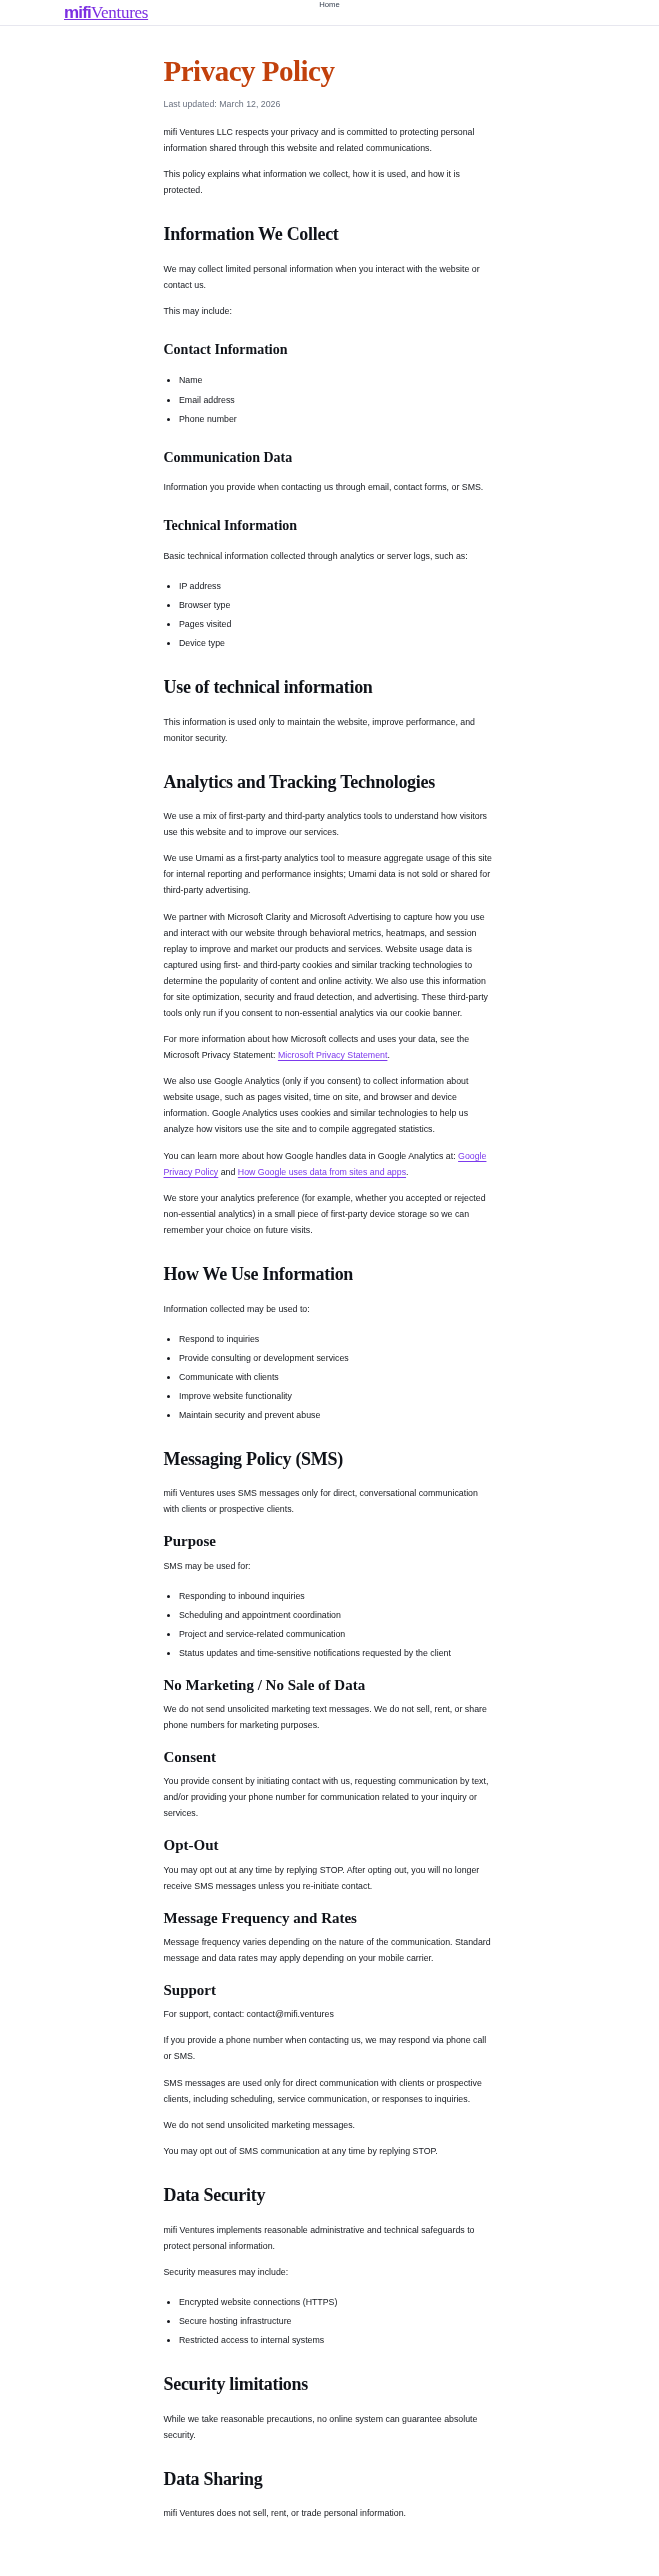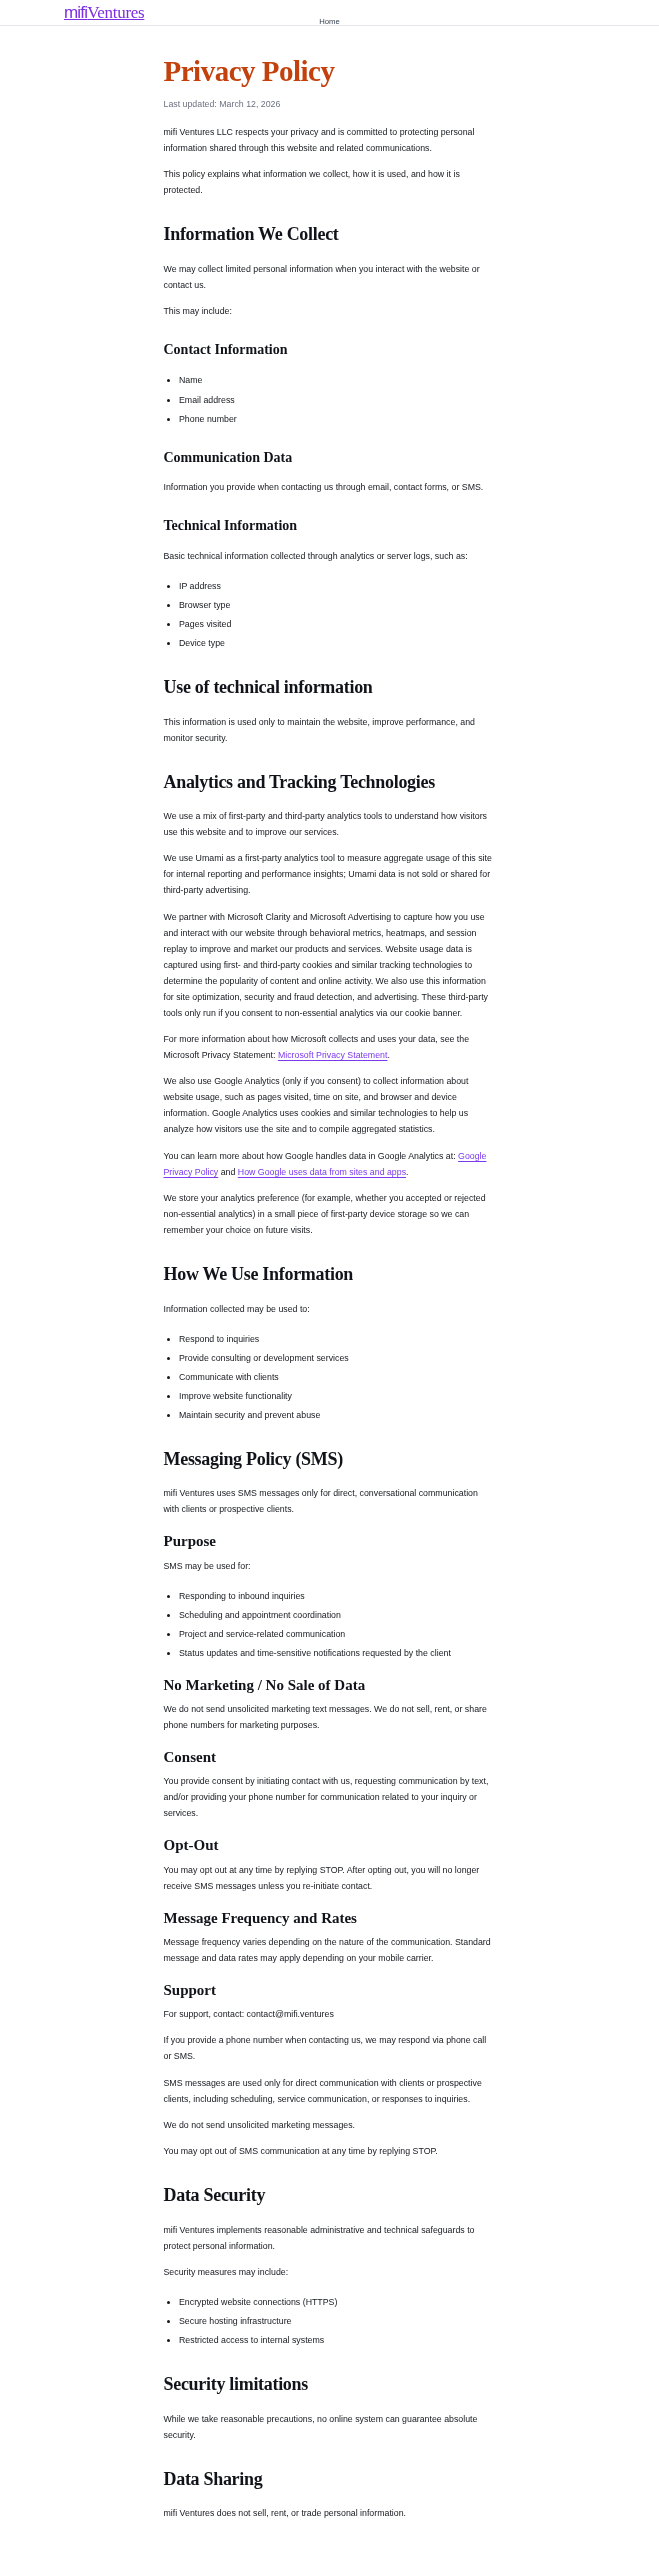--- a/index.html
+++ b/index.html
@@ -31,36 +31,36 @@
     position:absolute;
     left:64px;
     top:3.1px;
     font-size:17px;
     color:var(--accent);
     line-height:19.6px;
     white-space:nowrap;
   }
   .logo .logo-mifi{
     font-family:"Liberation Sans", sans-serif;
-    font-weight:400;
+    font-weight:700;
     letter-spacing:-0.8px;
   }
   .logo .logo-ventures{
     font-family:"Liberation Serif", serif;
     font-weight:400;
     letter-spacing:-0.3px;
   }
   .main-nav{
     position:absolute;
     left:50%;
     top:0;
     transform:translateX(-50%);
     height:26px;
     display:flex;
-    align-items:flex-end;
+    align-items:flex-start;
   }
   .nav-link{
     font-size:7.7px;
     color:#374151;
     text-decoration:none;
   }
   
   main{
     width:332px;
     margin:0 auto;

